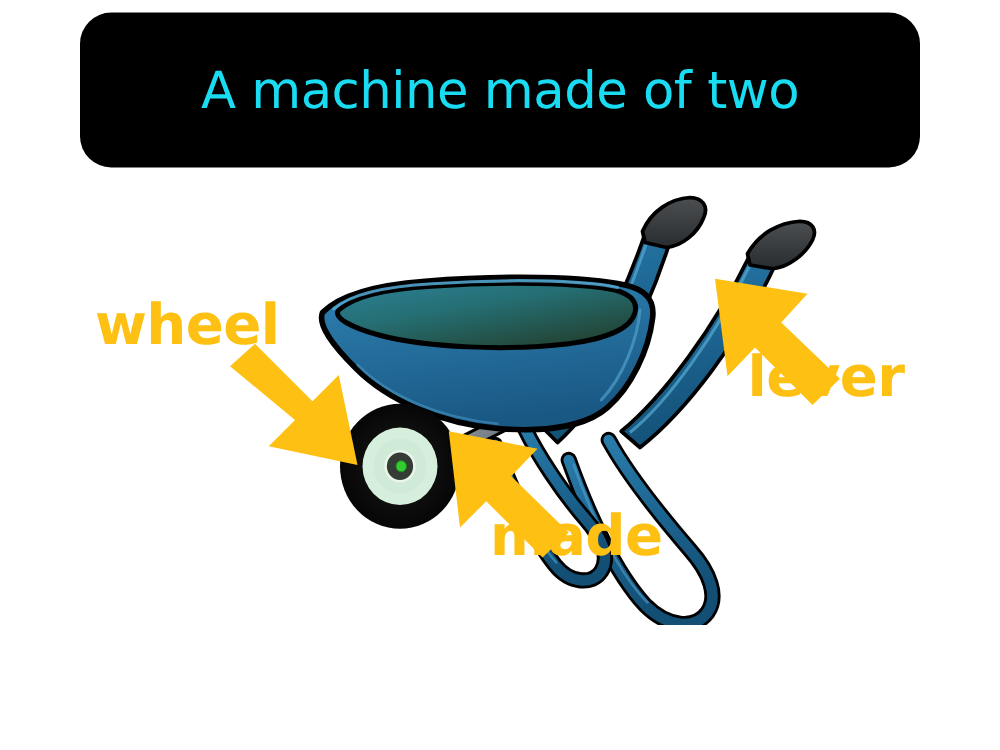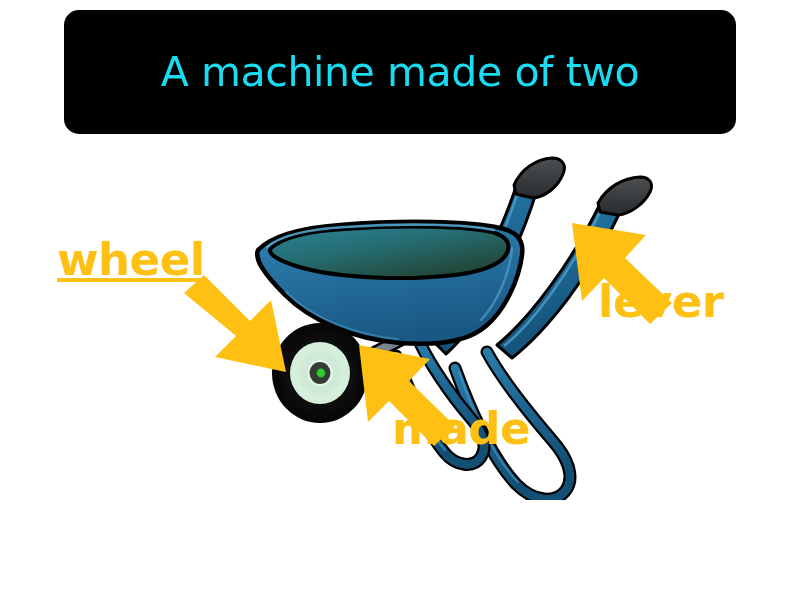--- a/index.html
+++ b/index.html
@@ -23,21 +23,21 @@
   }
 
   
   #definition-banner {
     position: absolute;
     left: 64px;
     top: 10px;
     width: 672px;
     height: 124px;
     background: #000000;
-    border-radius: 15px;
+    border-radius: 25px;
     box-sizing: border-box;
     display: flex;
     flex-direction: column;
     align-items: center;
     justify-content: center;
     padding: 0 14px;
   }
   .banner-line {
     color: #19dcf2;
     font-family: "DejaVu Sans", "Liberation Sans", sans-serif;
@@ -63,21 +63,21 @@
   .callout-label {
     position: absolute;
     color: #ffc014;
     font-family: "DejaVu Sans", "Liberation Sans", sans-serif;
     font-weight: bold;
     font-size: 45px;
     line-height: 45px;
     letter-spacing: -0.5px;
     white-space: nowrap;
   }
-  #label-wheel { left: 57px;  top: 237px; text-decoration: underline; }
+  #label-wheel { left: 76px;  top: 237px; }
   #label-lever { left: 598px; top: 279px; }
   #label-axle  { left: 392px; top: 406px; }
 </style>
 </head>
 <body>
 
 <div id="stage">
 
   <div id="definition-banner">
     <div class="banner-line">A machine made of two</div>

